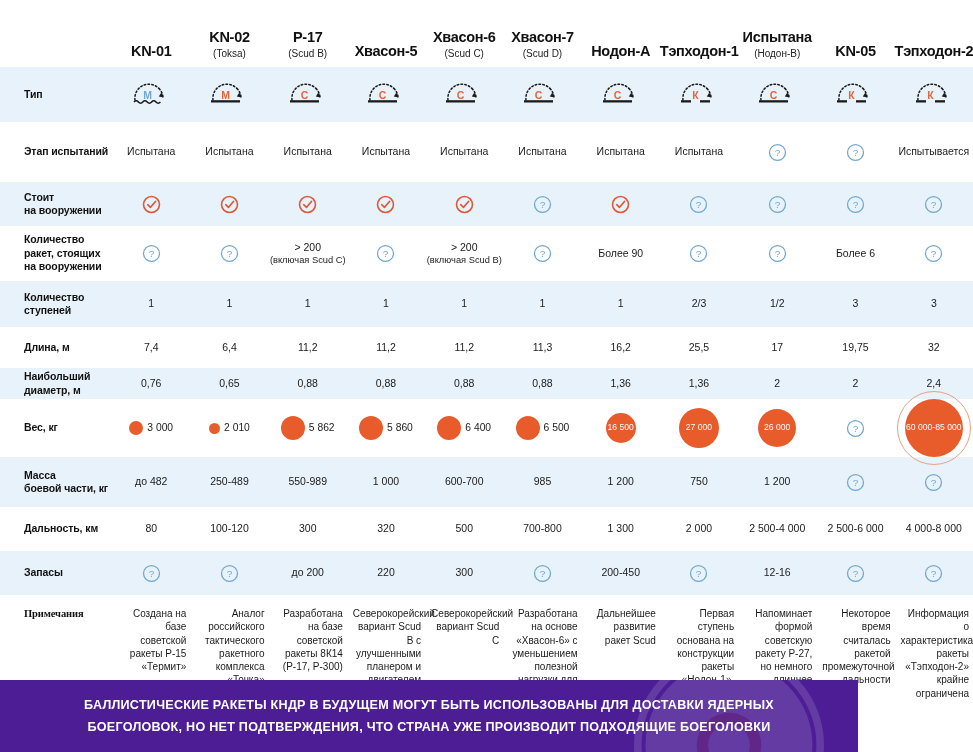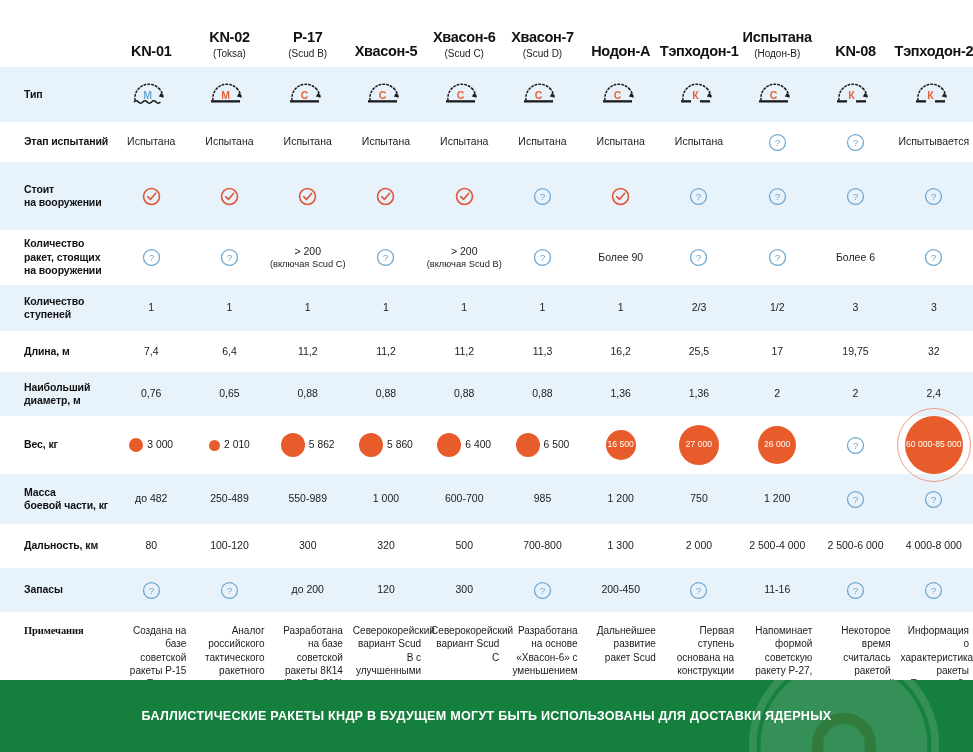--- a/index.html
+++ b/index.html
@@ -68,22 +68,22 @@
   
   tr.notesrow td{background:#ffffff;vertical-align:top;padding-top:12px;height:130px;}
   td.notes{
     font-size:10px;line-height:1.33;color:#1b1b1b;text-align:right;
     padding-left:6px;padding-right:4px;
   }
   td.rowlabel.noteslbl{vertical-align:top;padding-top:12px;font-family:Liberation Serif, serif;}
 
   
   #banner{
-    position:absolute;left:0;bottom:0;width:973px;height:72px;
-    background:#15803d;overflow:hidden;
+    position:absolute;left:0;bottom:0;width:858px;height:72px;
+    background:#4c1d95;overflow:hidden;
   }
   #banner .btext{
     position:relative;z-index:2;
     width:100%;height:100%;
     display:flex;flex-direction:column;align-items:center;justify-content:center;
     color:#ffffff;font-size:12.6px;font-weight:bold;
     letter-spacing:0.25px;line-height:1.75;text-align:center;
   }
   #banner .rad{position:absolute;right:34px;top:-30px;z-index:1;opacity:.13;}
   #banner .btext span{display:block;}
@@ -113,21 +113,21 @@
           <td></td>
           <td class="cell"><span class="mname">KN-01</span></td>
           <td class="cell"><span class="mname">KN-02</span><span class="malias">(Toksa)</span></td>
           <td class="cell"><span class="mname">Р-17</span><span class="malias">(Scud B)</span></td>
           <td class="cell"><span class="mname">Хвасон-5</span></td>
           <td class="cell"><span class="mname">Хвасон-6</span><span class="malias">(Scud C)</span></td>
           <td class="cell"><span class="mname">Хвасон-7</span><span class="malias">(Scud D)</span></td>
           <td class="cell"><span class="mname">Нодон-А</span></td>
           <td class="cell"><span class="mname">Тэпходон-1</span></td>
           <td class="cell"><span class="mname">Испытана</span><span class="malias">(Нодон-В)</span></td>
-          <td class="cell"><span class="mname">KN-08</span></td>
+          <td class="cell"><span class="mname">KN-05</span></td>
           <td class="cell"><span class="mname">Тэпходон-2</span></td>
         </tr>
         <tr class="rowband " style="height: 55px; margin-top: 40px;">
           <td class="rowlabel ">
             <span style="display:block">Тип</span>
           </td>
           <td class="cell"><span class="typeicon"><svg width="46" height="26" viewBox="0 0 46 26">
                 <path d="M7 20 A14 14 0 0 1 31 8.5" fill="none" stroke="#1b1b1b" stroke-width="1.5" stroke-linecap="round" stroke-dasharray="1.6 2.2"></path>
                 <path d="M31 8.5 A14 14 0 0 1 35 17" fill="none" stroke="#1b1b1b" stroke-width="1.5" stroke-linecap="round" stroke-dasharray="1.6 2.2"></path>
                 <path d="M33.3 12.4 l2.1 5.2 l-4.6 -1.1" fill="#1b1b1b"></path>
@@ -201,21 +201,21 @@
               </svg></span></td>
           <td class="cell"><span class="typeicon"><svg width="46" height="26" viewBox="0 0 46 26">
                 <path d="M7 20 A14 14 0 0 1 31 8.5" fill="none" stroke="#1b1b1b" stroke-width="1.5" stroke-linecap="round" stroke-dasharray="1.6 2.2"></path>
                 <path d="M31 8.5 A14 14 0 0 1 35 17" fill="none" stroke="#1b1b1b" stroke-width="1.5" stroke-linecap="round" stroke-dasharray="1.6 2.2"></path>
                 <path d="M33.3 12.4 l2.1 5.2 l-4.6 -1.1" fill="#1b1b1b"></path>
                 <text x="19.5" y="19" text-anchor="middle" font-family="Liberation Sans, sans-serif" font-size="10.5" font-weight="bold" fill="#e8633a">К</text>
                 <rect x="5" y="20.2" width="10" height="2.3" fill="#1b1b1b"></rect>
                 <rect x="24" y="20.2" width="10" height="2.3" fill="#1b1b1b"></rect>
               </svg></span></td>
         </tr>
-        <tr class="rowplain " style="height: 40px;">
+        <tr class="rowplain " style="height: 60px;">
           <td class="rowlabel ">
             <span style="display:block">Этап испытаний</span>
           </td>
           <td class="cell"><span>Испытана</span></td>
           <td class="cell"><span>Испытана</span></td>
           <td class="cell"><span>Испытана</span></td>
           <td class="cell"><span>Испытана</span></td>
           <td class="cell"><span>Испытана</span></td>
           <td class="cell"><span>Испытана</span></td>
           <td class="cell"><span>Испытана</span></td>
@@ -223,21 +223,21 @@
           <td class="cell"><span class="mark"><svg width="19" height="19" viewBox="0 0 20 20">
                 <circle cx="10" cy="10" r="8.4" fill="none" stroke="#6fa8d0" stroke-width="1.35"></circle>
                 <text x="10" y="14" text-anchor="middle" font-family="Liberation Sans, sans-serif" font-size="10.5" fill="#6fa8d0">?</text>
               </svg></span></td>
           <td class="cell"><span class="mark"><svg width="19" height="19" viewBox="0 0 20 20">
                 <circle cx="10" cy="10" r="8.4" fill="none" stroke="#6fa8d0" stroke-width="1.35"></circle>
                 <text x="10" y="14" text-anchor="middle" font-family="Liberation Sans, sans-serif" font-size="10.5" fill="#6fa8d0">?</text>
               </svg></span></td>
           <td class="cell"><span>Испытывается</span></td>
         </tr>
-        <tr class="rowband " style="height: 68px;">
+        <tr class="rowband " style="height: 44px;">
           <td class="rowlabel ">
             <span style="display:block">Стоит</span>
             <span style="display:block">на вооружении</span>
           </td>
           <td class="cell"><span class="mark"><svg width="19" height="19" viewBox="0 0 20 20">
                 <circle cx="10" cy="10" r="8.4" fill="none" stroke="#e0583a" stroke-width="1.7"></circle>
                 <path d="M6 10.2 L8.9 13 L14.4 6.6" fill="none" stroke="#e0583a" stroke-width="1.7" stroke-linecap="round" stroke-linejoin="round"></path>
               </svg></span></td>
           <td class="cell"><span class="mark"><svg width="19" height="19" viewBox="0 0 20 20">
                 <circle cx="10" cy="10" r="8.4" fill="none" stroke="#e0583a" stroke-width="1.7"></circle>
@@ -345,21 +345,21 @@
           <td class="cell"><span>11,2</span></td>
           <td class="cell"><span>11,2</span></td>
           <td class="cell"><span>11,2</span></td>
           <td class="cell"><span>11,3</span></td>
           <td class="cell"><span>16,2</span></td>
           <td class="cell"><span>25,5</span></td>
           <td class="cell"><span>17</span></td>
           <td class="cell"><span>19,75</span></td>
           <td class="cell"><span>32</span></td>
         </tr>
-        <tr class="rowband " style="height: 44px;">
+        <tr class="rowband " style="height: 31px;">
           <td class="rowlabel ">
             <span style="display:block">Наибольший</span>
             <span style="display:block">диаметр, м</span>
           </td>
           <td class="cell"><span>0,76</span></td>
           <td class="cell"><span>0,65</span></td>
           <td class="cell"><span>0,88</span></td>
           <td class="cell"><span>0,88</span></td>
           <td class="cell"><span>0,88</span></td>
           <td class="cell"><span>0,88</span></td>
@@ -488,32 +488,32 @@
           </td>
           <td class="cell"><span class="mark"><svg width="19" height="19" viewBox="0 0 20 20">
                 <circle cx="10" cy="10" r="8.4" fill="none" stroke="#6fa8d0" stroke-width="1.35"></circle>
                 <text x="10" y="14" text-anchor="middle" font-family="Liberation Sans, sans-serif" font-size="10.5" fill="#6fa8d0">?</text>
               </svg></span></td>
           <td class="cell"><span class="mark"><svg width="19" height="19" viewBox="0 0 20 20">
                 <circle cx="10" cy="10" r="8.4" fill="none" stroke="#6fa8d0" stroke-width="1.35"></circle>
                 <text x="10" y="14" text-anchor="middle" font-family="Liberation Sans, sans-serif" font-size="10.5" fill="#6fa8d0">?</text>
               </svg></span></td>
           <td class="cell"><span>до 200</span></td>
-          <td class="cell"><span>120</span></td>
+          <td class="cell"><span>220</span></td>
           <td class="cell"><span>300</span></td>
           <td class="cell"><span class="mark"><svg width="19" height="19" viewBox="0 0 20 20">
                 <circle cx="10" cy="10" r="8.4" fill="none" stroke="#6fa8d0" stroke-width="1.35"></circle>
                 <text x="10" y="14" text-anchor="middle" font-family="Liberation Sans, sans-serif" font-size="10.5" fill="#6fa8d0">?</text>
               </svg></span></td>
           <td class="cell"><span>200-450</span></td>
           <td class="cell"><span class="mark"><svg width="19" height="19" viewBox="0 0 20 20">
                 <circle cx="10" cy="10" r="8.4" fill="none" stroke="#6fa8d0" stroke-width="1.35"></circle>
                 <text x="10" y="14" text-anchor="middle" font-family="Liberation Sans, sans-serif" font-size="10.5" fill="#6fa8d0">?</text>
               </svg></span></td>
-          <td class="cell"><span>11-16</span></td>
+          <td class="cell"><span>12-16</span></td>
           <td class="cell"><span class="mark"><svg width="19" height="19" viewBox="0 0 20 20">
                 <circle cx="10" cy="10" r="8.4" fill="none" stroke="#6fa8d0" stroke-width="1.35"></circle>
                 <text x="10" y="14" text-anchor="middle" font-family="Liberation Sans, sans-serif" font-size="10.5" fill="#6fa8d0">?</text>
               </svg></span></td>
           <td class="cell"><span class="mark"><svg width="19" height="19" viewBox="0 0 20 20">
                 <circle cx="10" cy="10" r="8.4" fill="none" stroke="#6fa8d0" stroke-width="1.35"></circle>
                 <text x="10" y="14" text-anchor="middle" font-family="Liberation Sans, sans-serif" font-size="10.5" fill="#6fa8d0">?</text>
               </svg></span></td>
         </tr>
         <tr class="rowplain notesrow" style="height: 130px;">
@@ -540,15 +540,16 @@
       <circle cx="50" cy="50" r="48" fill="none" stroke="#ffffff" stroke-width="4"></circle>
       <circle cx="50" cy="50" r="11" fill="#ffffff"></circle>
       <path d="M50 50 L50 6 A44 44 0 0 1 88 72 Z" fill="#ffffff" transform="rotate(0 50 50)"></path>
       <path d="M50 50 L50 6 A44 44 0 0 1 88 72 Z" fill="#ffffff" transform="rotate(120 50 50)"></path>
       <path d="M50 50 L50 6 A44 44 0 0 1 88 72 Z" fill="#ffffff" transform="rotate(240 50 50)"></path>
       <circle cx="50" cy="50" r="17" fill="#e8633a"></circle>
       <circle cx="50" cy="50" r="11" fill="#ffffff"></circle>
     </svg>
     <div class="btext">
       <span>БАЛЛИСТИЧЕСКИЕ РАКЕТЫ КНДР В БУДУЩЕМ МОГУТ БЫТЬ ИСПОЛЬЗОВАНЫ ДЛЯ ДОСТАВКИ ЯДЕРНЫХ</span>
+      <span>БОЕГОЛОВОК, НО НЕТ ПОДТВЕРЖДЕНИЯ, ЧТО СТРАНА УЖЕ ПРОИЗВОДИТ ПОДХОДЯЩИЕ БОЕГОЛОВКИ</span>
     </div>
   </div>
 </div>
 
 </body></html>

